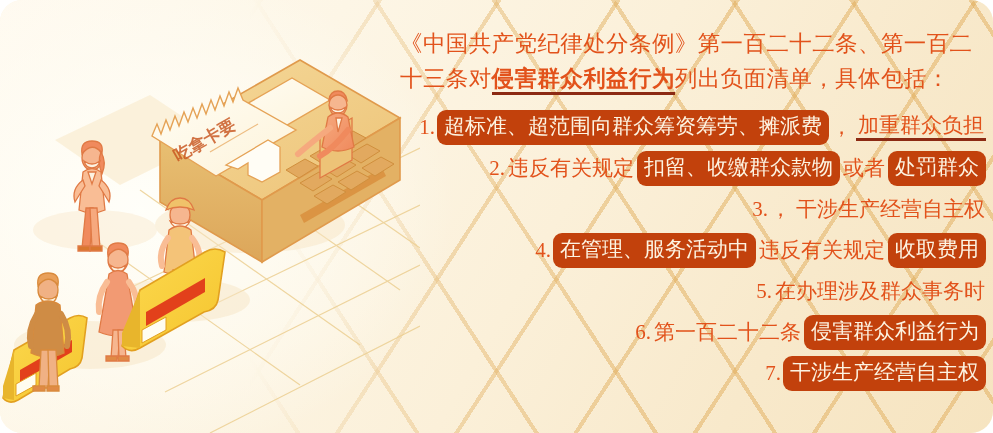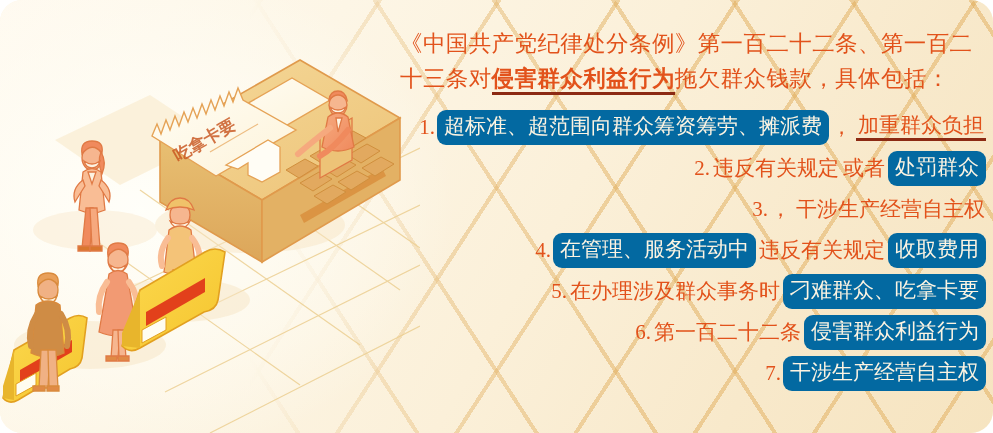--- a/index.html
+++ b/index.html
@@ -138,21 +138,21 @@
   }
   .seg {
     font-size: 21px;
     line-height: 1;
     color: #e2521b;
   }
   .seg.plain {
     padding: 0 2px;
   }
   .seg.badge {
-    background: #0369a1;
+    background: #c2410c;
     color: #fdf4e2;
     border-radius: 9px;
     padding: 6px 7px 8px 7px;
     margin: 0 1px;
     font-size: 21px;
   }
   .seg.ul {
     color: #e2521b;
     border-bottom: 3px solid #8c2a13;
     padding: 0 2px 2px 2px;
@@ -329,52 +329,52 @@
     </g>
   </svg>
 
   <div id="content">
 
     <div class="headline">
       <div>
         <span>《中国共产党纪律处分条例》第一百二十二条、第一百二</span>
       </div>
       <div>
-        <span>十三条对</span><span class="strong">侵害群众利益行为</span><span>拖欠群众钱款，具体包括：</span>
+        <span>十三条对</span><span class="strong">侵害群众利益行为</span><span>列出负面清单，具体包括：</span>
       </div>
     </div>
 
     <ol class="clauses" id="clause-list">
         <li>
           <span class="num">1.</span>
           <span class="seg badge">超标准、超范围向群众筹资筹劳、摊派费</span>
           <span class="seg comma">，</span>
           <span class="seg ul">加重群众负担</span>
         </li>
         <li>
           <span class="num">2.</span>
           <span class="seg plain">违反有关规定</span>
+          <span class="seg badge">扣留、收缴群众款物</span>
           <span class="seg plain">或者</span>
           <span class="seg badge">处罚群众</span>
         </li>
         <li>
           <span class="num">3.</span>
           <span class="seg comma">，</span>
           <span class="seg plain">干涉生产经营自主权</span>
         </li>
         <li>
           <span class="num">4.</span>
           <span class="seg badge">在管理、服务活动中</span>
           <span class="seg plain">违反有关规定</span>
           <span class="seg badge">收取费用</span>
         </li>
         <li>
           <span class="num">5.</span>
           <span class="seg plain">在办理涉及群众事务时</span>
-          <span class="seg badge">刁难群众、吃拿卡要</span>
         </li>
         <li>
           <span class="num">6.</span>
           <span class="seg plain">第一百二十二条</span>
           <span class="seg badge">侵害群众利益行为</span>
         </li>
         <li>
           <span class="num">7.</span>
           <span class="seg badge">干涉生产经营自主权</span>
         </li>

